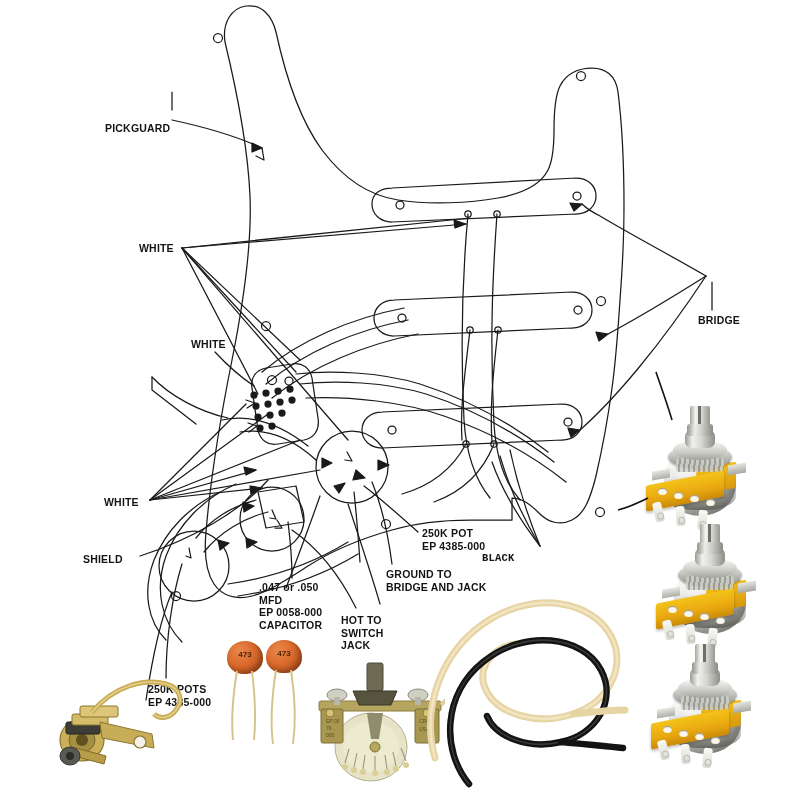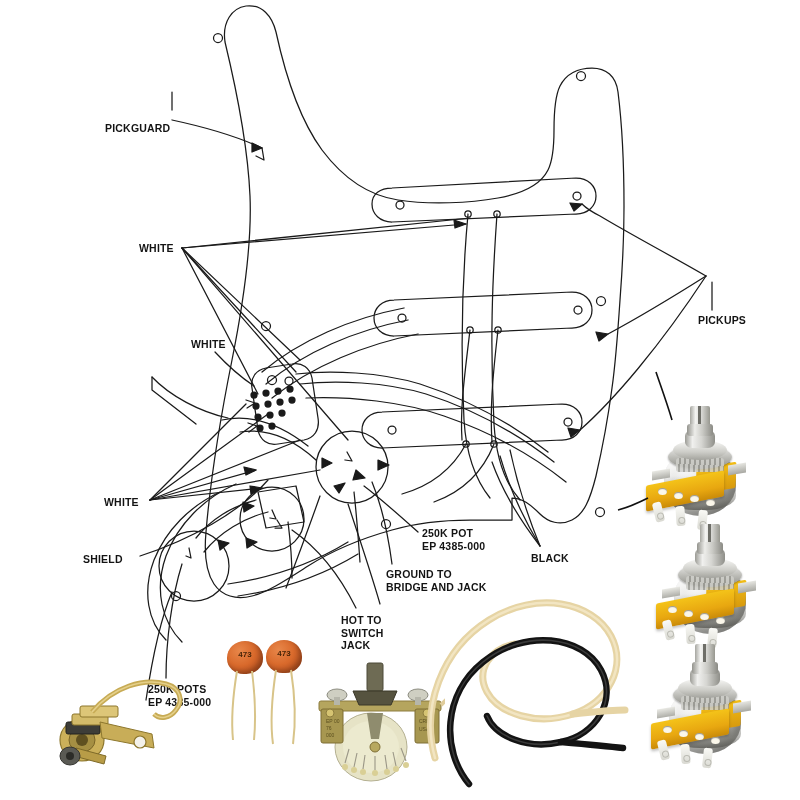--- a/index.html
+++ b/index.html
@@ -242,26 +242,30 @@
       <path d="M320 496 C308 530 296 562 286 588"></path>
 
     </g>
   </svg>
 
   <div class="lbl" style="left:105px;top:113px;margin-top:9px;">PICKGUARD</div>
   <div class="lbl" style="left:139px;top:242px;">WHITE</div>
   <div class="lbl" style="left:191px;top:338px;">WHITE</div>
   <div class="lbl" style="left:104px;top:496px;">WHITE</div>
   <div class="lbl" style="left:83px;top:553px;">SHIELD</div>
-  <div class="lbl" style="left:698px;top:314px;">PICKUPS</div>
+  <div class="lbl" style="left:698px;top:314px;">BRIDGE</div>
   <div class="lbl" style="left:422px;top:527px;">250K POT
 EP 4385-000</div>
-  <div class="lbl" style="left:531px;top:552px;">BLACK</div>
+  <div class="lbl" style="left:482px;top:552px;font-family:Liberation Mono, monospace;">BLACK</div>
   <div class="lbl" style="left:386px;top:568px;">GROUND TO
 BRIDGE AND JACK</div>
+  <div class="lbl" style="left:259px;top:581px;">.047 or .050
+MFD
+EP 0058-000
+CAPACITOR</div>
   <div class="lbl" style="left:341px;top:614px;">HOT TO
 SWITCH
 JACK</div>
   <div class="lbl" style="left:148px;top:683px;">250K POTS
 EP 4385-000</div>
 
   <div class="pot" style="left:640px;top:418px;">
     <div class="shaft"></div>
     <div class="shaftsplit"></div>
     <div class="body"></div>

